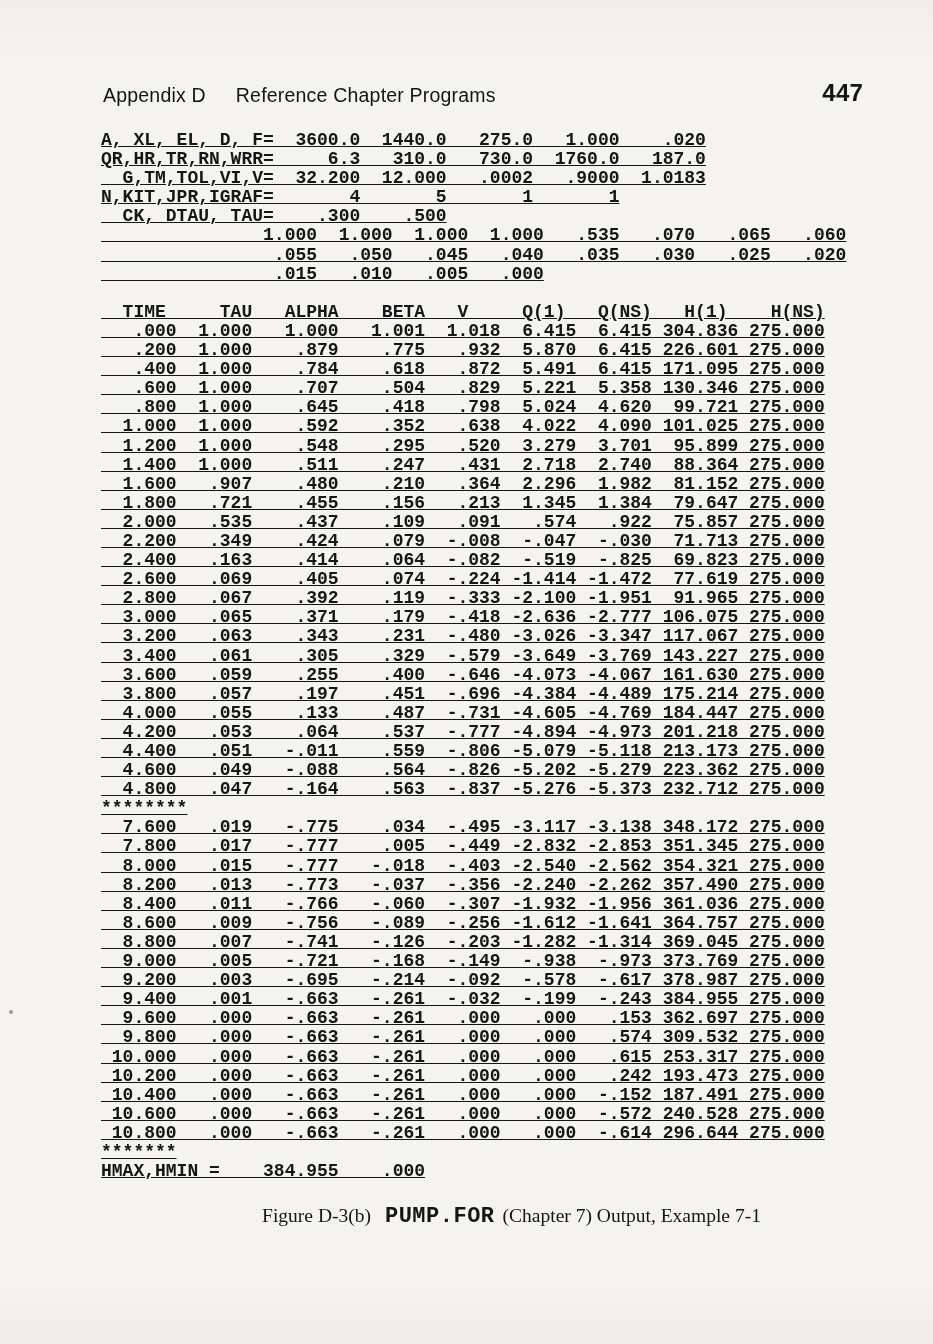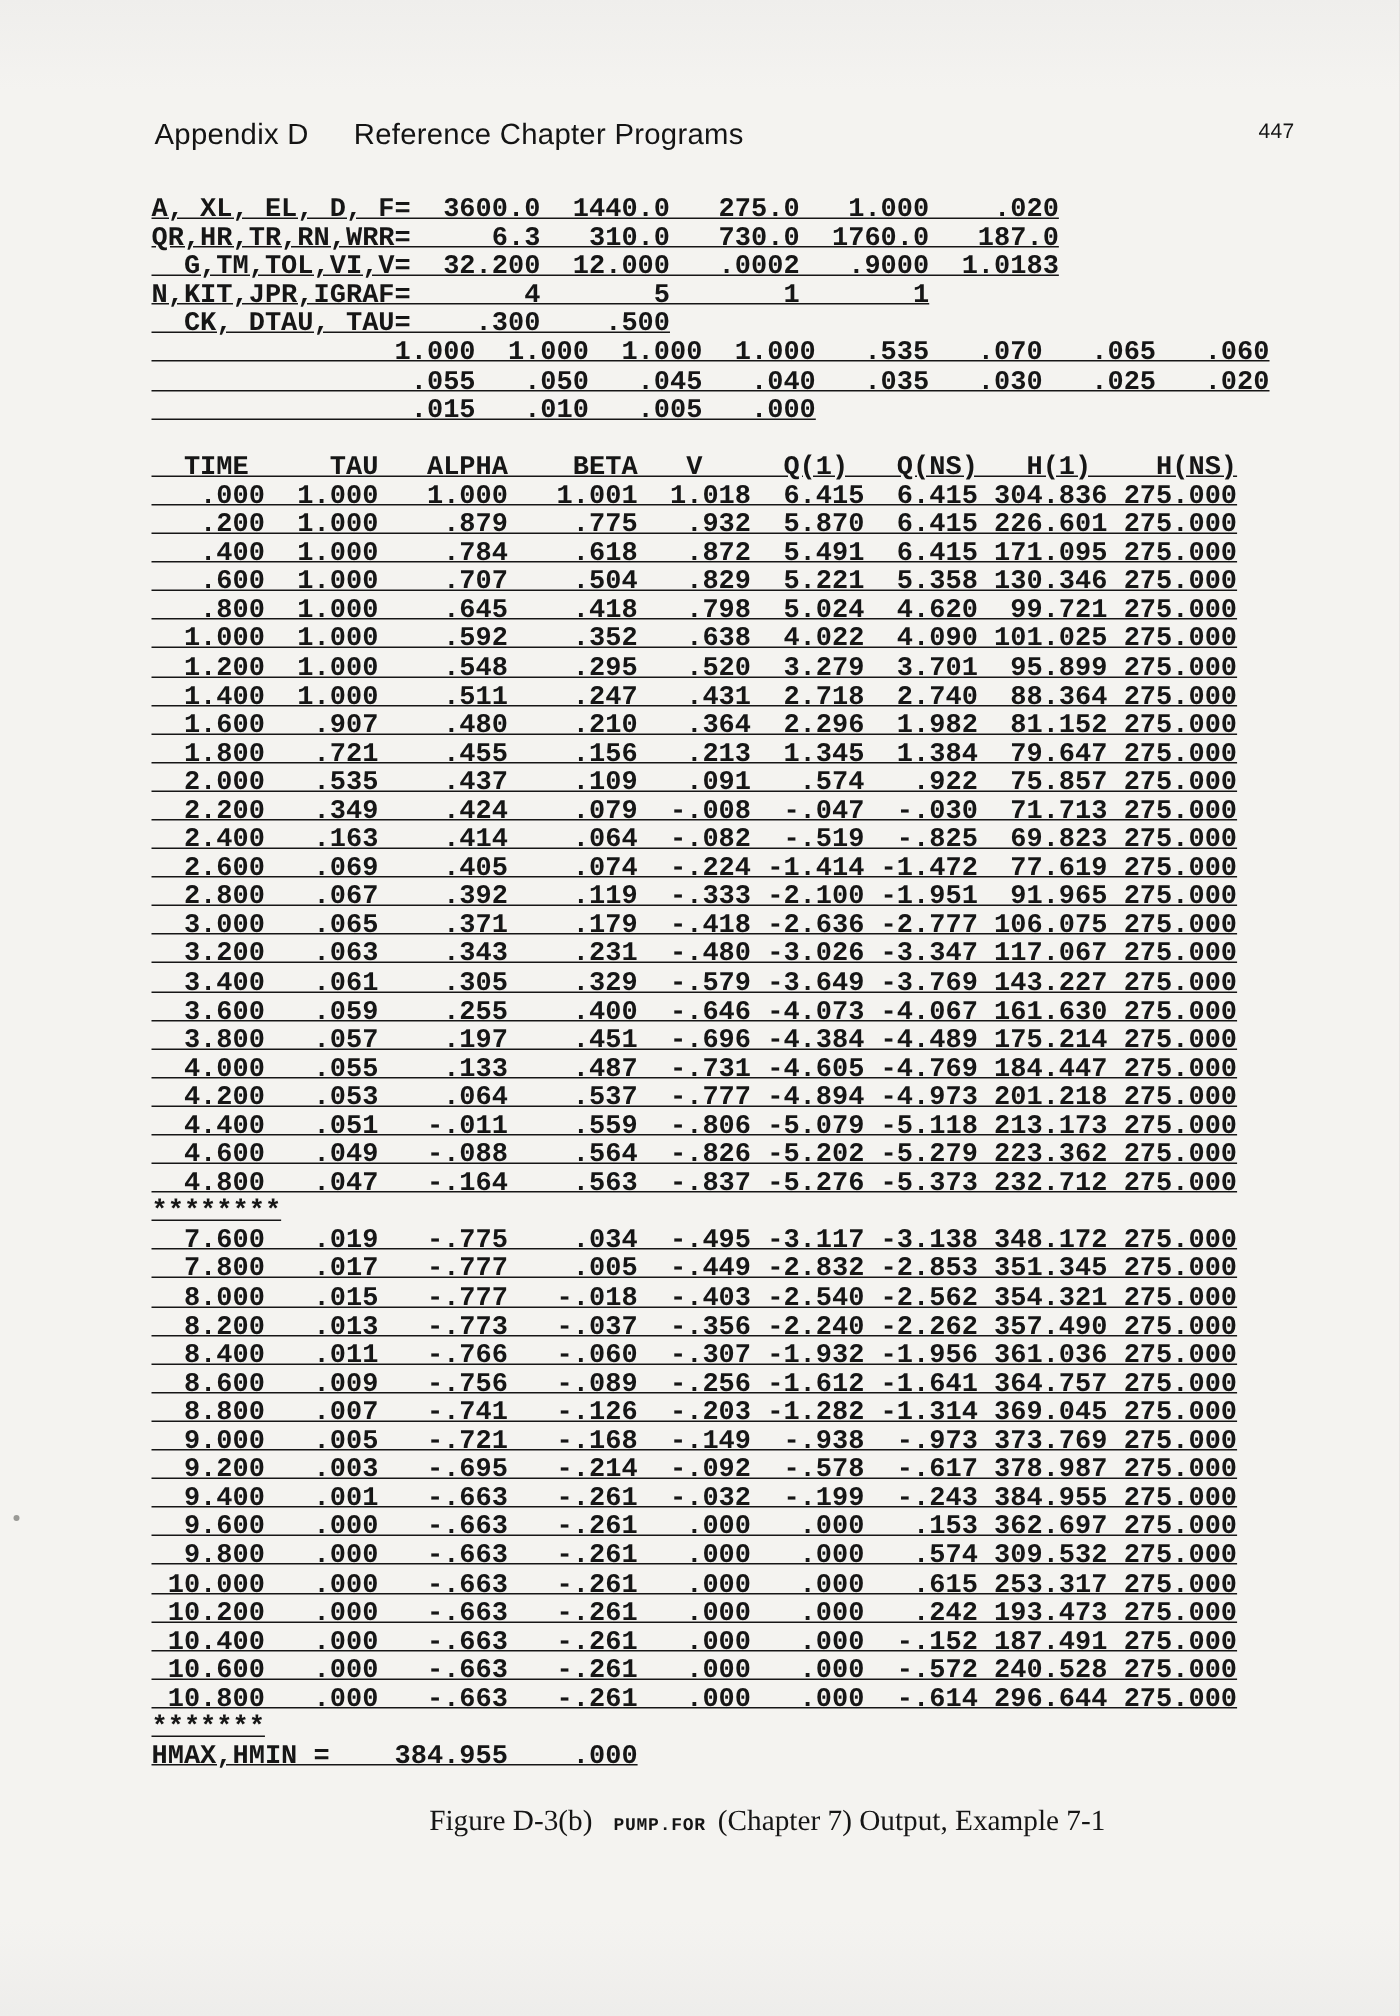--- a/index.html
+++ b/index.html
@@ -11,24 +11,24 @@
     background:#f3f2ef;
     background-image:linear-gradient(180deg,#efeeec 0px,#f4f3f0 60px,#f4f3f0 1280px,#eeedeb 1344px);
     overflow:hidden;
     color:#1b1b1b;
   }
   
   .running-head{
     position:absolute;top:79px;left:103px;right:70px;
     font-family:"Liberation Sans",sans-serif;
     font-size:19.5px;letter-spacing:.2px;color:#141414;
-    display:flex;align-items:flex-start;
+    display:flex;align-items:flex-end;
   }
   .running-head .section{margin-right:30px;}
-  .running-head .folio{margin-left:auto;font-weight:400;font-size:14px;}
+  .running-head .folio{margin-left:auto;font-weight:700;font-size:24px;}
   
   .printout{
     position:absolute;top:131px;left:101px;
     font-family:"Liberation Mono","DejaVu Sans Mono",monospace;
     font-weight:700;
     font-size:18px;line-height:19.1px;
     white-space:pre;color:#161616;
     letter-spacing:0;
     text-decoration:underline;
   }
@@ -39,21 +39,21 @@
     position:absolute;top:1204px;left:0;width:933px;
     text-align:center;
     font-family:"Liberation Serif",serif;
     font-size:19.5px;color:#151515;
     padding-left:90px;box-sizing:border-box;
     white-space:nowrap;
   }
   .caption .fig-label{font-weight:400;margin-right:14px;}
   .caption .fig-program{
     font-family:"Liberation Mono","DejaVu Sans Mono",monospace;
-    font-weight:700;font-size:12px;margin-right:8px;letter-spacing:.5px;
+    font-weight:700;font-size:22px;margin-right:8px;letter-spacing:.5px;
   }
   
   .scan-dot{position:absolute;left:9px;top:1010px;width:4px;height:4px;background:#9a9a96;border-radius:50%;}
 </style>
 </head>
 <body>
 
 <div class="page">
 
   <div class="running-head">

